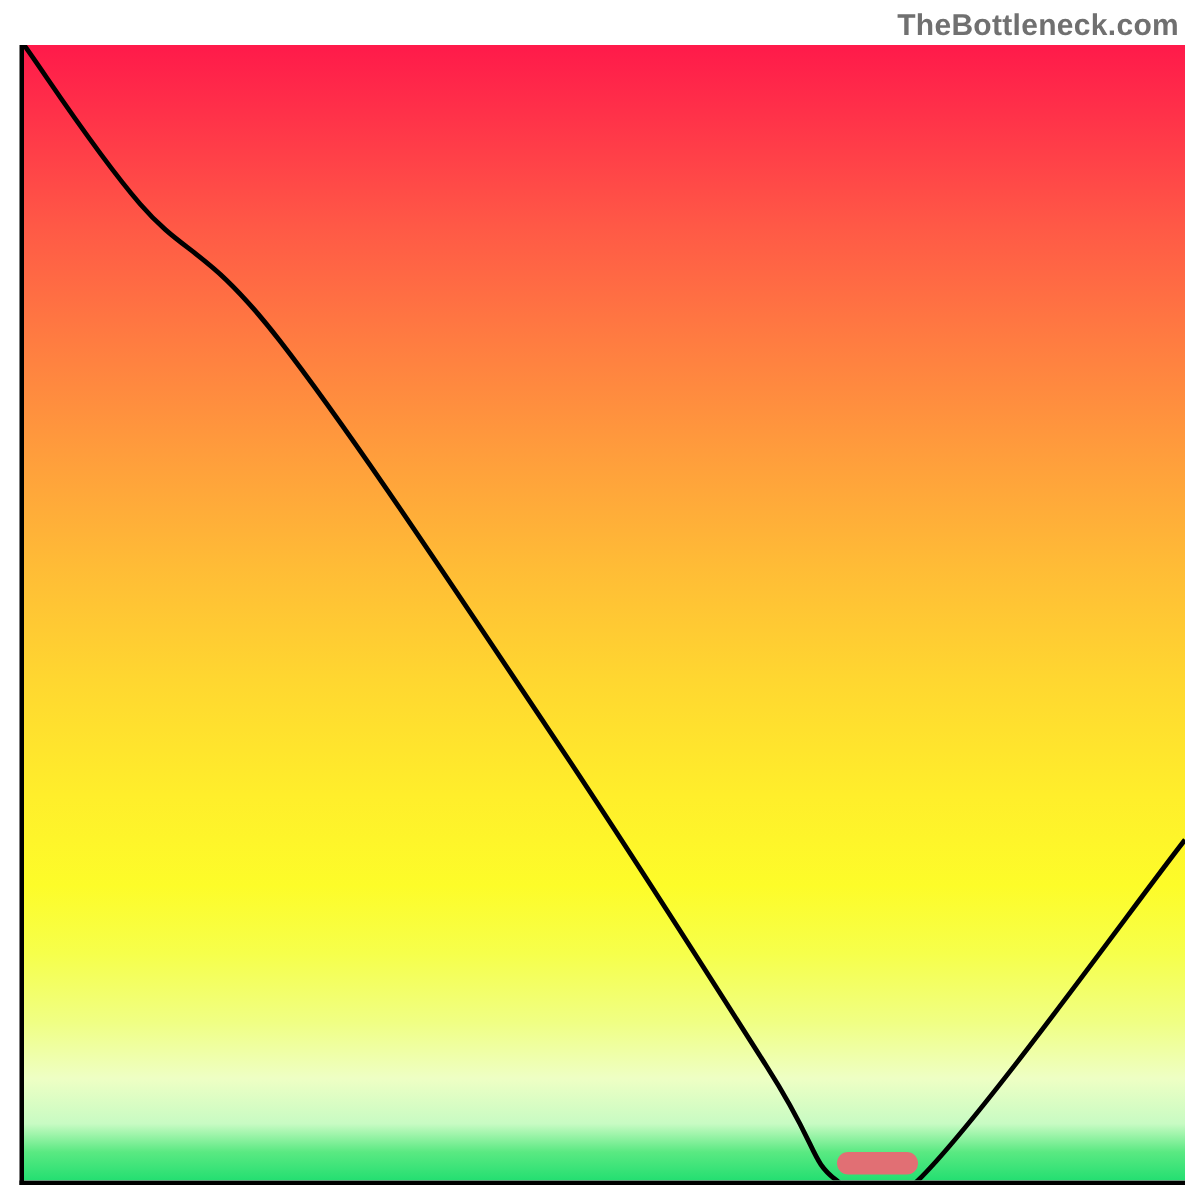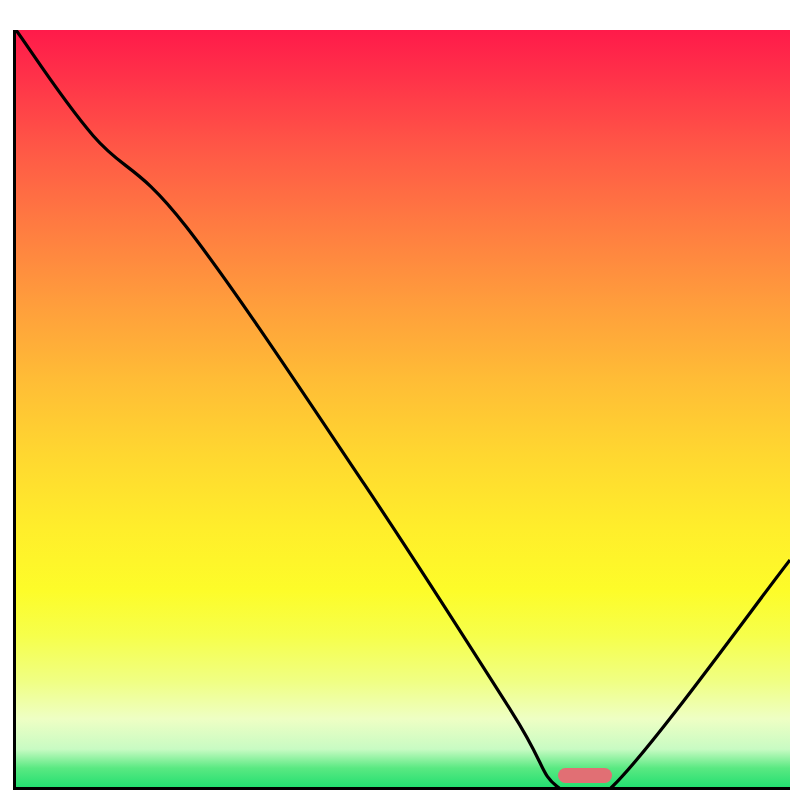--- a/index.html
+++ b/index.html
@@ -86,20 +86,21 @@
     height: 16px;
     border-radius: 8px;
     background: #e16f74;
   }
 </style>
 </head>
 <body>
 
 <div class="container">
 
+  <div class="watermark">TheBottleneck.com</div>
 
   <div class="plot-area">
     <div class="gradient"></div>
 
     <svg class="curve" viewBox="0 0 774 757" preserveAspectRatio="none">
       <path d="M 0 0 C 13.932 19.076400000000003, 46.74960000000001 70.5524, 77.4 105.98000000000002 C 108.0504 141.40760000000003, 121.518 134.14040000000006, 170.28 196.82000000000005 C 219.042 259.49960000000004, 289.7856 366.9936, 348.3 454.2 C 406.81440000000003 541.4064, 460.53000000000003 626.7959999999999, 495.36 681.3 C 530.19 735.804, 523.6884 743.374, 541.8 757 C 559.9115999999999 770.626, 554.184 797.878, 595.98 757 C 637.7760000000001 716.122, 741.9564 570.778, 774 529.9"></path>
     </svg>
 
     <div class="marker" style="left: 541.8px; top: 738.075px; width: 54.18px; height: 15.14px; background: rgb(225, 111, 116); border-radius: 7.57px;"></div>
   </div>

